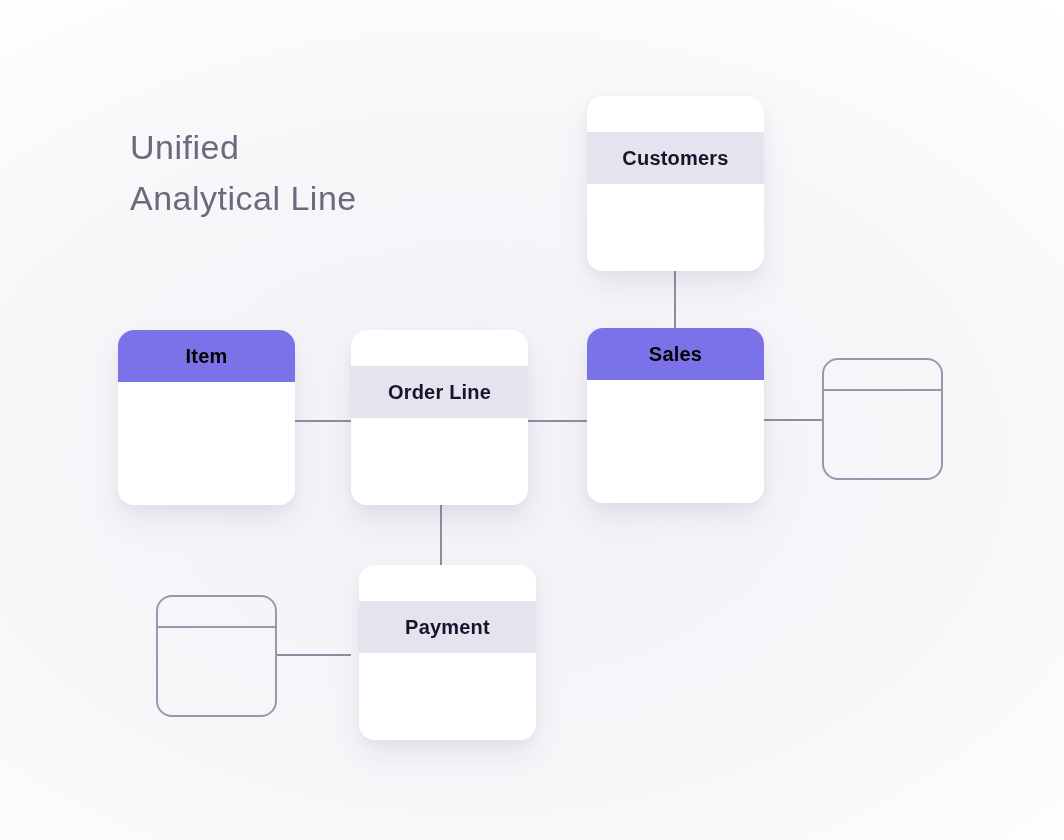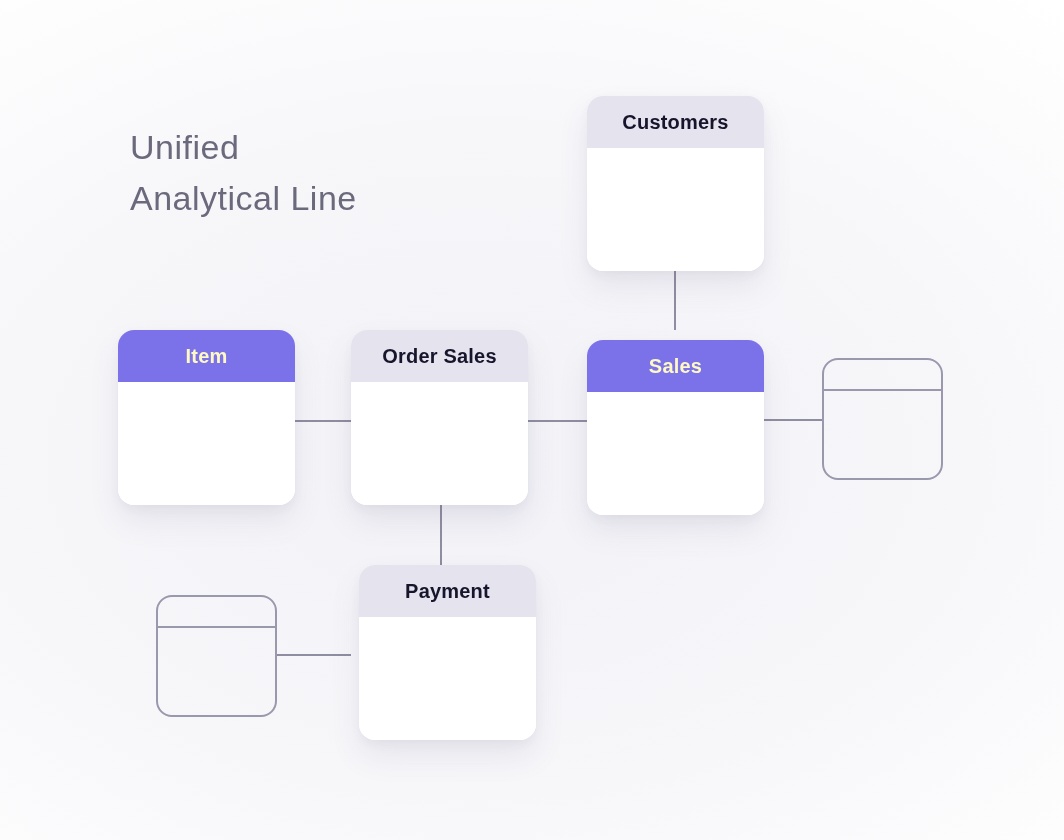--- a/index.html
+++ b/index.html
@@ -39,22 +39,22 @@
   }
   .entity-header{
     height:52px;
     display:flex;
     align-items:center;
     justify-content:center;
     font-size:20px;
     font-weight:700;
     letter-spacing:0.2px;
   }
-  .entity-header.purple{background:var(--accent);color:#fef9c3;}
-  .entity-header.gray{background:var(--header-gray);color:var(--text-dark);}
+  .entity-header.purple{background:var(--accent);color:#000000;}
+  .entity-header.gray{background:var(--header-gray);color:var(--text-dark);margin-top:36px;}
   .entity-body{height:123px;background:#ffffff;}
 
   .ghost-box{
     position:absolute;
     width:121px; height:122px;
     border:2px solid var(--outline-border);
     border-radius:16px;
     background:transparent;
   }
   .ghost-box .ghost-header{
@@ -63,21 +63,21 @@
   }
 
   .connector{position:absolute;background:var(--connector);}
   .connector.h{height:2px;}
   .connector.v{width:2px;}
 
   
   #entity-customers{left:587px;top:96px;}
   #entity-item{left:118px;top:330px;}
   #entity-order-line{left:351px;top:330px;}
-  #entity-sales{left:587px;top:340px;}
+  #entity-sales{left:587px;top:328px;}
   #entity-payment{left:359px;top:565px;}
   #ghost-right{left:822px;top:358px;}
   #ghost-left{left:156px;top:595px;}
 
   #conn-customers-sales{left:674px;top:271px;height:59px;}
   #conn-item-orderline{left:295px;top:420px;width:56px;}
   #conn-orderline-sales{left:528px;top:420px;width:59px;}
   #conn-sales-ghost{left:764px;top:419px;width:58px;}
   #conn-orderline-payment{left:440px;top:505px;height:60px;}
   #conn-ghost-payment{left:277px;top:654px;width:74px;}
@@ -108,21 +108,21 @@
 
   <div class="entity" id="entity-item">
     <div class="entity-header purple">
       <span>Item</span>
     </div>
     <div class="entity-body"></div>
   </div>
 
   <div class="entity" id="entity-order-line">
     <div class="entity-header gray">
-      <span>Order Sales</span>
+      <span>Order Line</span>
     </div>
     <div class="entity-body"></div>
   </div>
 
   <div class="entity" id="entity-sales">
     <div class="entity-header purple">
       <span>Sales</span>
     </div>
     <div class="entity-body"></div>
   </div>

